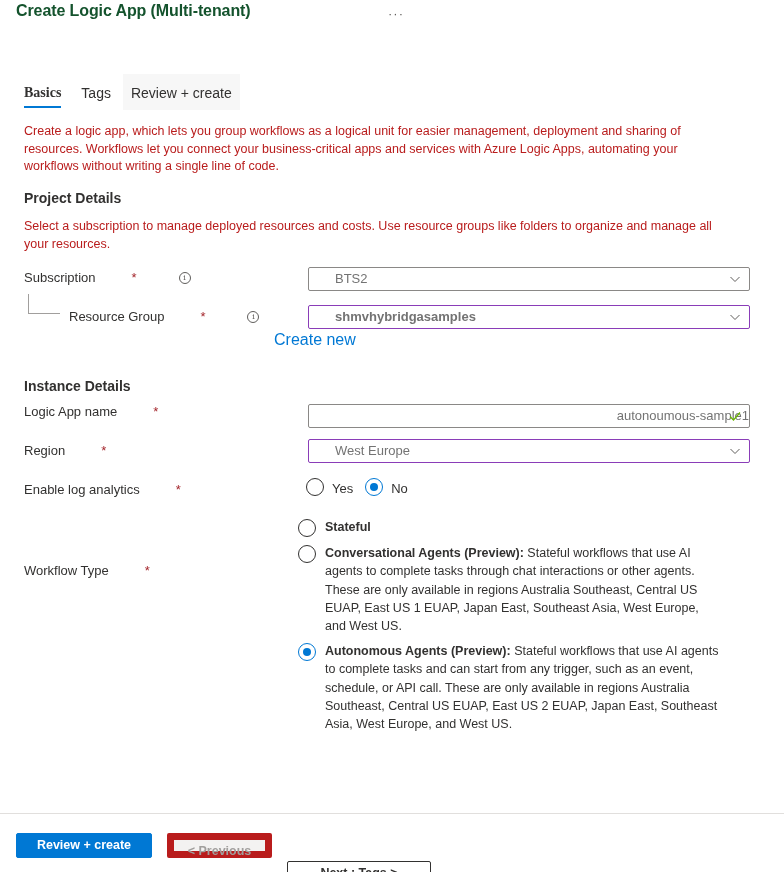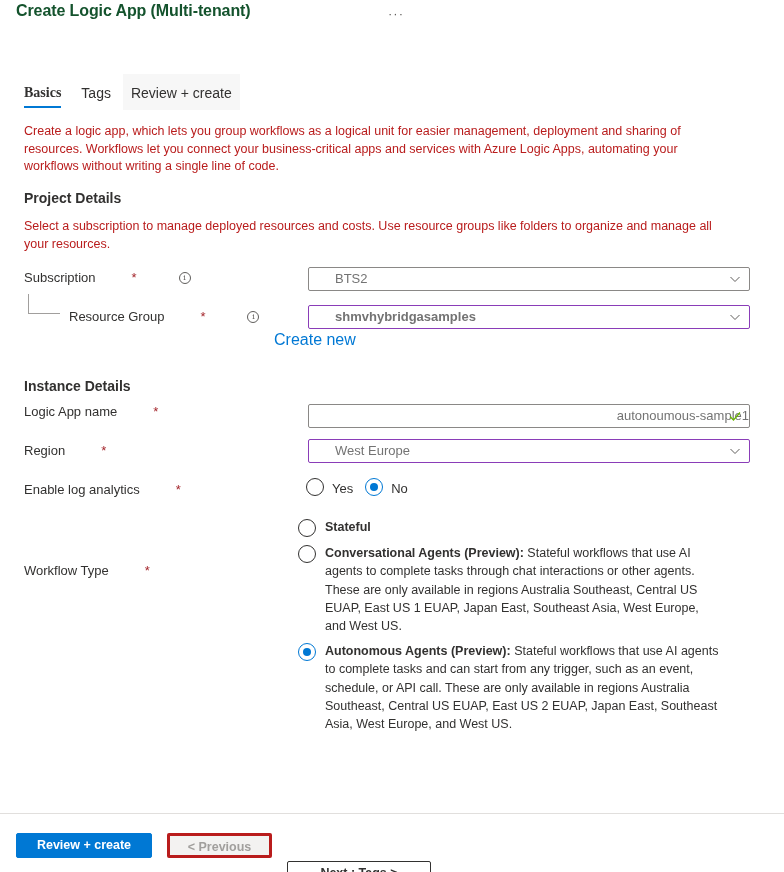--- a/index.html
+++ b/index.html
@@ -40,21 +40,21 @@
 
   .wf { position: absolute; left: 274px; width: 445px; display: flex; align-items: flex-start; padding-left: 24px; }
   .wf .radio { margin-top: 0px; }
   .wf .txt { margin-left: 9px; font-size: 12.5px; line-height: 18.3px; color: #323130; margin-top: -1px; }
   .wf .txt b { font-weight: 700; }
 
   .divider { position: absolute; left: 0; top: 813px; width: 784px; height: 1px; background: #e1dfdd; }
 
   .btn { position: absolute; top: 833px; height: 25px; font-size: 12.5px; line-height: 23px; text-align: center; border-radius: 2px; cursor: pointer; }
   .btn.primary { left: 16px; width: 136px; background: #0078d4; color: #fff; font-weight: 700; border: 1px solid #0078d4; }
-  .btn.disabled { left: 167px; width: 105px; background: #f3f2f1; color: #a19f9d; border: 3px solid #b91c1c; font-weight: 700; cursor: default; }
+  .btn.disabled { left: 167px; width: 105px; background: #f3f2f1; color: #a19f9d; border: 7px solid #b91c1c; font-weight: 700; cursor: default; }
   .btn.secondary { left: 287px; width: 144px; background: #fff; color: #323130; border: 1px solid #323130; font-weight: 700; margin-top: 28px; }
 </style>
 </head>
 <body>
 
 <div class="title">Create Logic App (Multi-tenant)</div>
 <div class="more">···</div>
 
 <div class="tabs">
   <div class="tab active">Basics</div>

